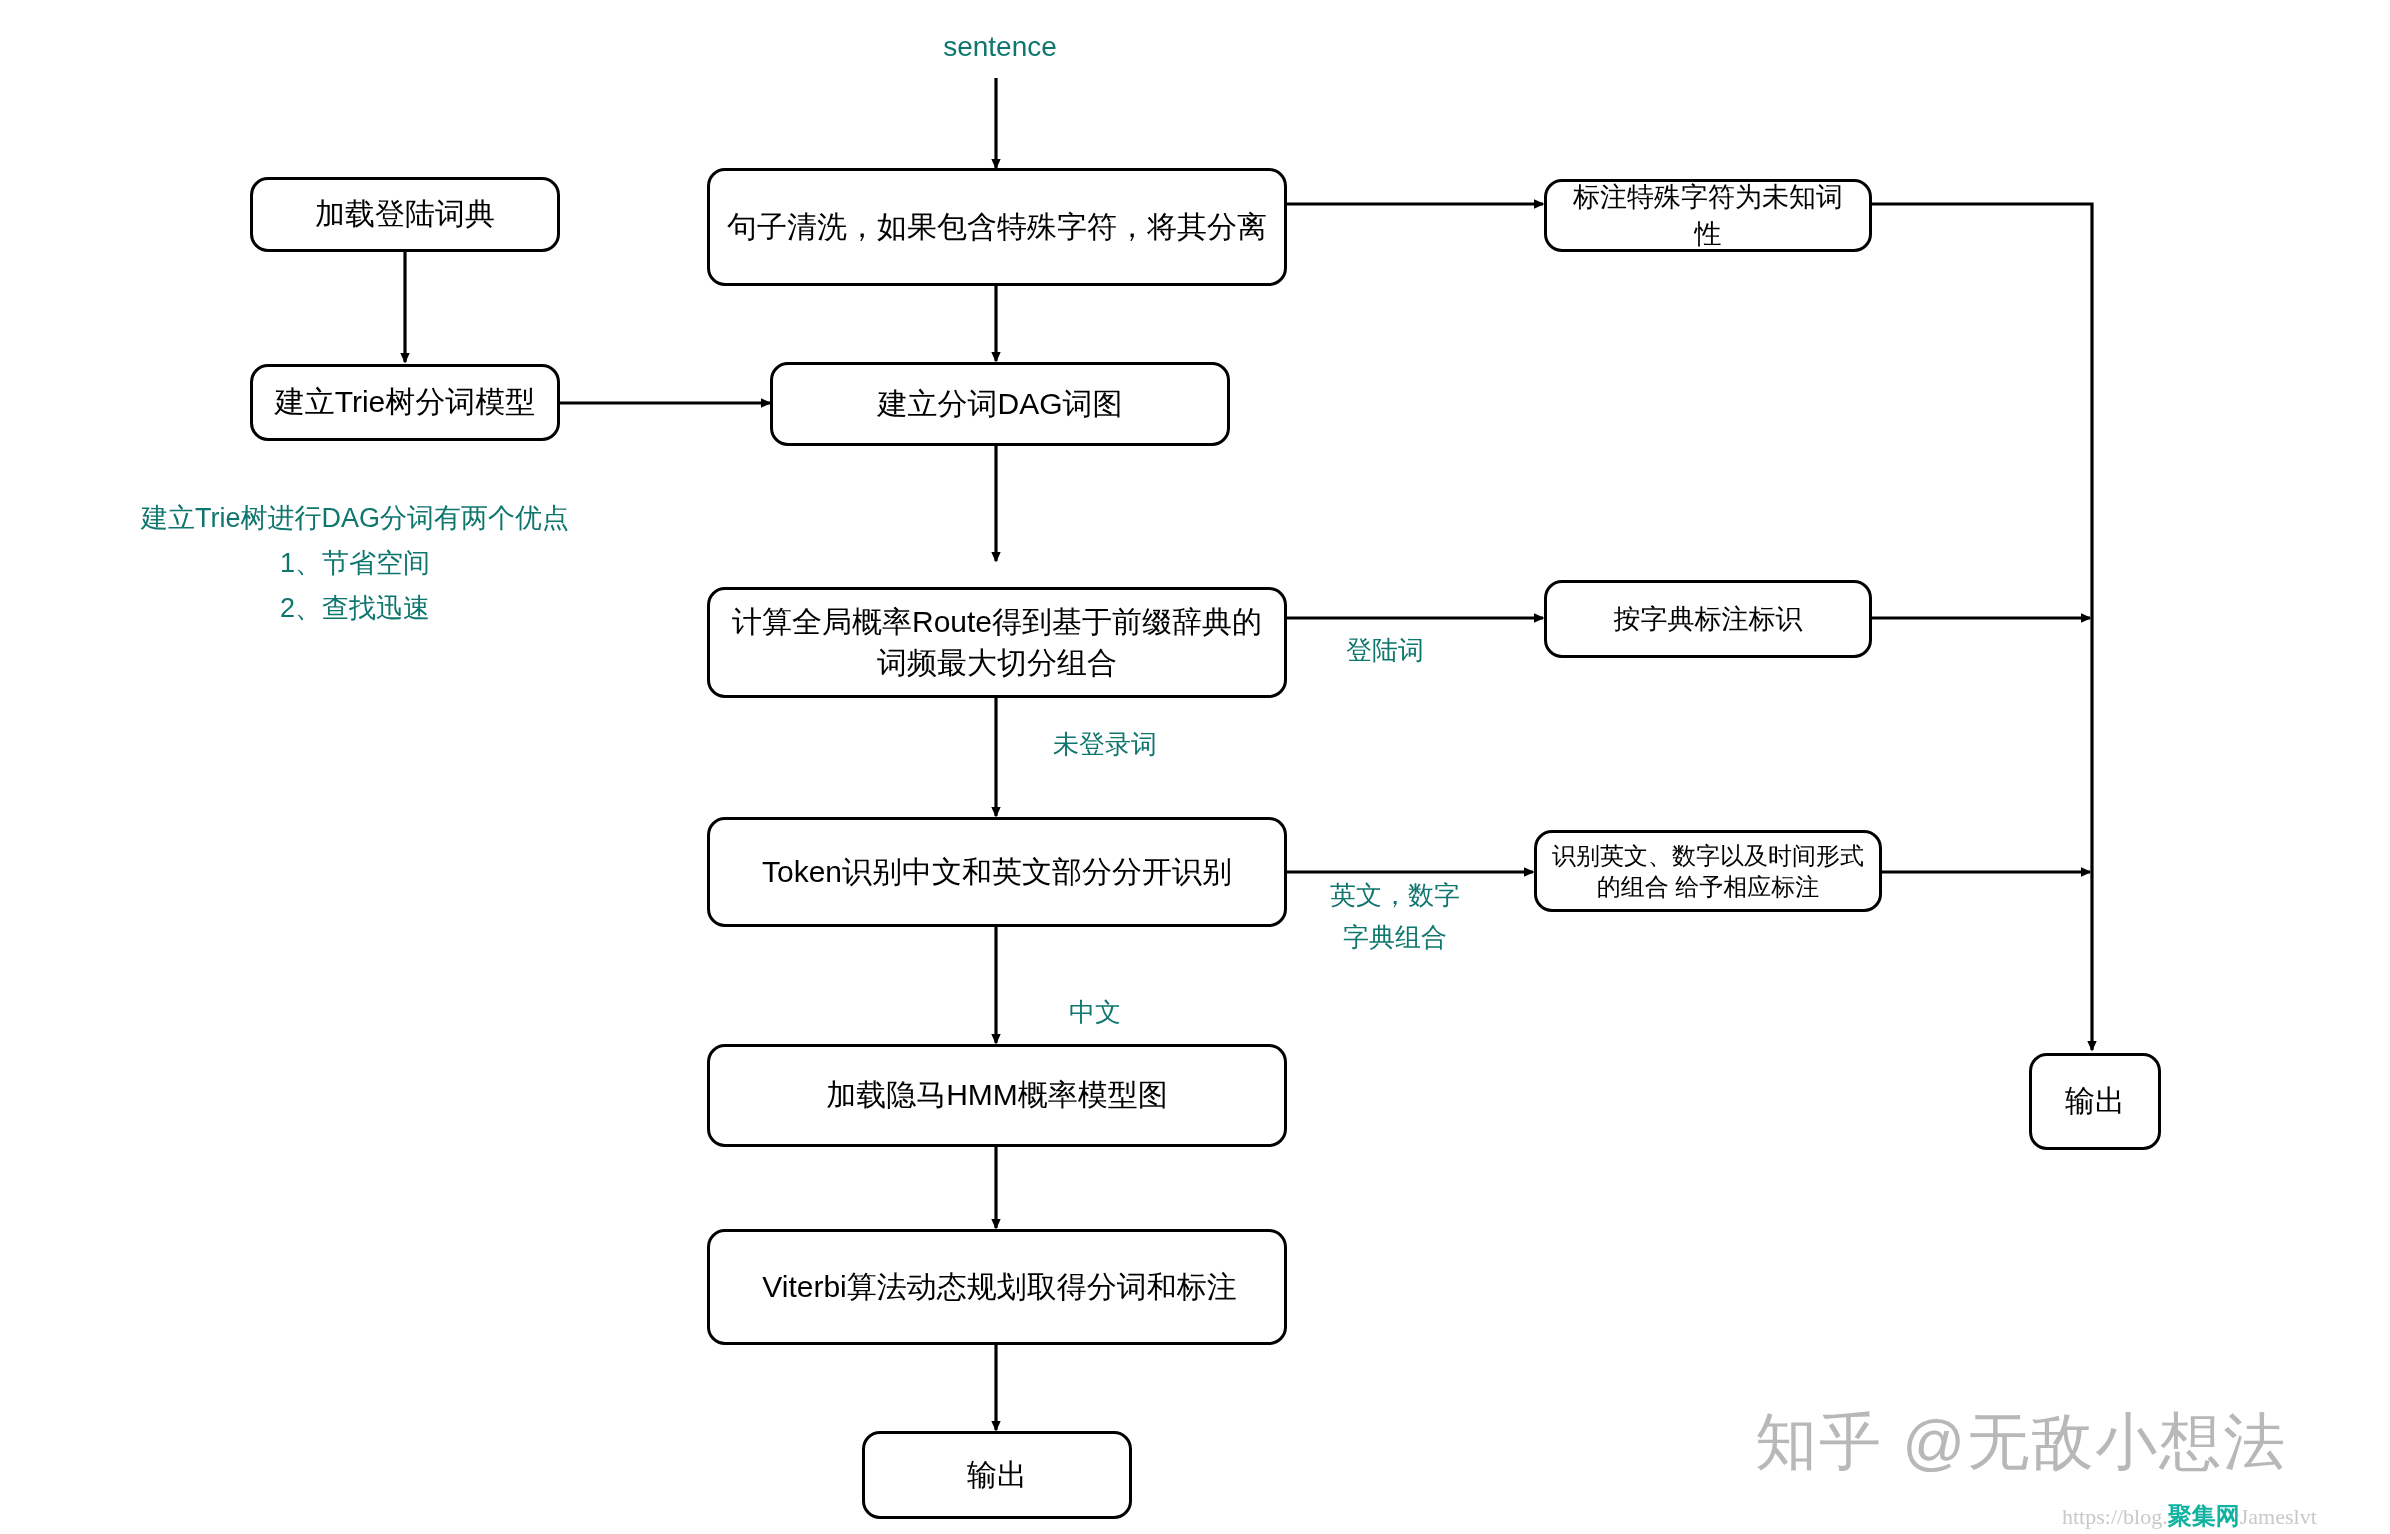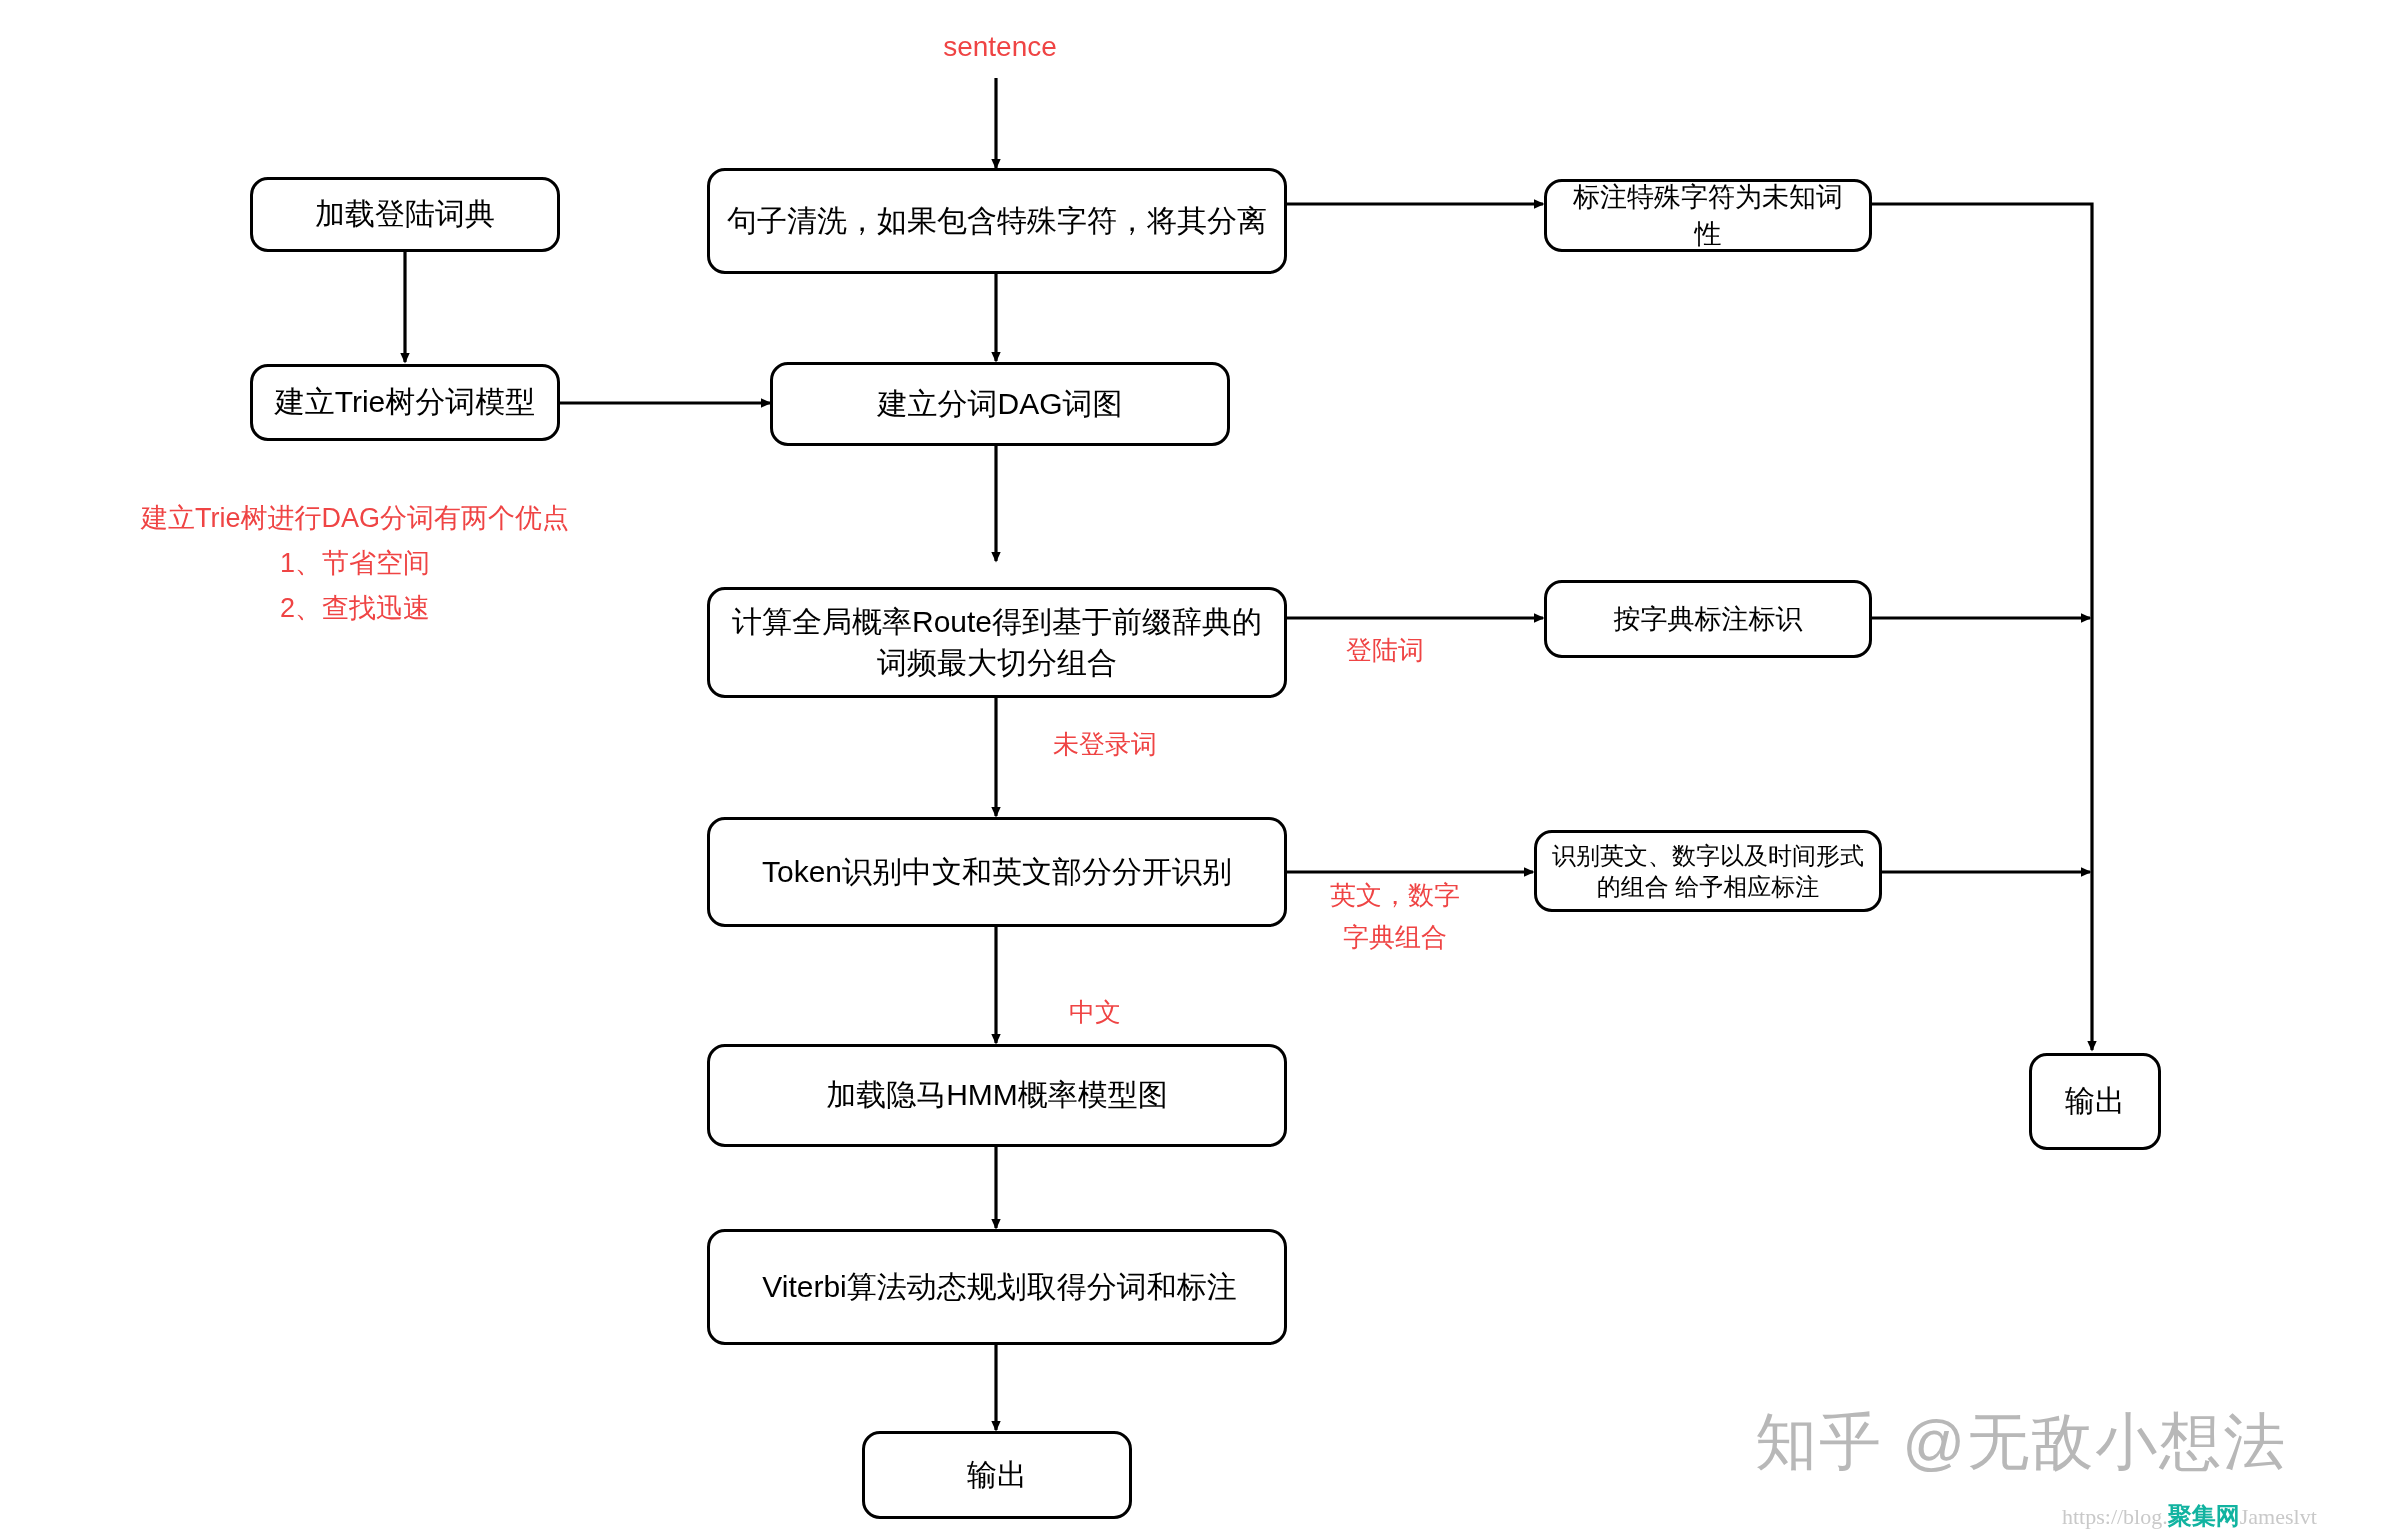--- a/index.html
+++ b/index.html
@@ -21,21 +21,21 @@
     line-height:1.35;
     padding:4px 14px;
     white-space:pre-line;
   }
   .n-big{font-size:30px;}
   .n-med{font-size:27px;}
   .n-sm{font-size:24px;}
 
   .freetext{
     position:absolute;
-    color:#ef4444;
+    color:#0f766e;
     white-space:pre-line;
     line-height:1.35;
   }
   .lbl{font-size:26px;text-align:center;}
   .tinytitle{font-size:28px;}
   .note{font-size:27px;text-align:center;}
 
   .wm-main{
     position:absolute;
     color:#b8b8b8;
@@ -109,21 +109,21 @@
 
   <div class="freetext lbl" style="left:1305px;top:878px;width:180px;">英文，数字</div>
   <div class="freetext lbl" style="left:1305px;top:920px;width:180px;">字典组合</div>
 
   <div class="freetext lbl" style="left:1040px;top:995px;width:110px;">中文</div>
 
   <div class="node n-big" style="left:250px;top:177px;width:310px;height:75px;">加载登陆词典</div>
 
   <div class="node n-big" style="left:250px;top:364px;width:310px;height:77px;">建立Trie树分词模型</div>
 
-  <div class="node n-big" style="left:707px;top:168px;width:580px;height:106px;">句子清洗，如果包含特殊字符，将其分离</div>
+  <div class="node n-big" style="left:707px;top:168px;width:580px;height:118px;">句子清洗，如果包含特殊字符，将其分离</div>
 
   <div class="node n-big" style="left:770px;top:362px;width:460px;height:84px;">建立分词DAG词图</div>
 
   <div class="node n-big" style="left:707px;top:562px;width:580px;height:111px;margin-top:25px;">计算全局概率Route得到基于前缀辞典的词频最大切分组合</div>
 
   <div class="node n-big" style="left:707px;top:817px;width:580px;height:110px;">Token识别中文和英文部分分开识别</div>
 
   <div class="node n-big" style="left:707px;top:1044px;width:580px;height:103px;">加载隐马HMM概率模型图</div>
 
   <div class="node n-big" style="left:707px;top:1229px;width:580px;height:116px;padding-left:19px;">Viterbi算法动态规划取得分词和标注</div>

